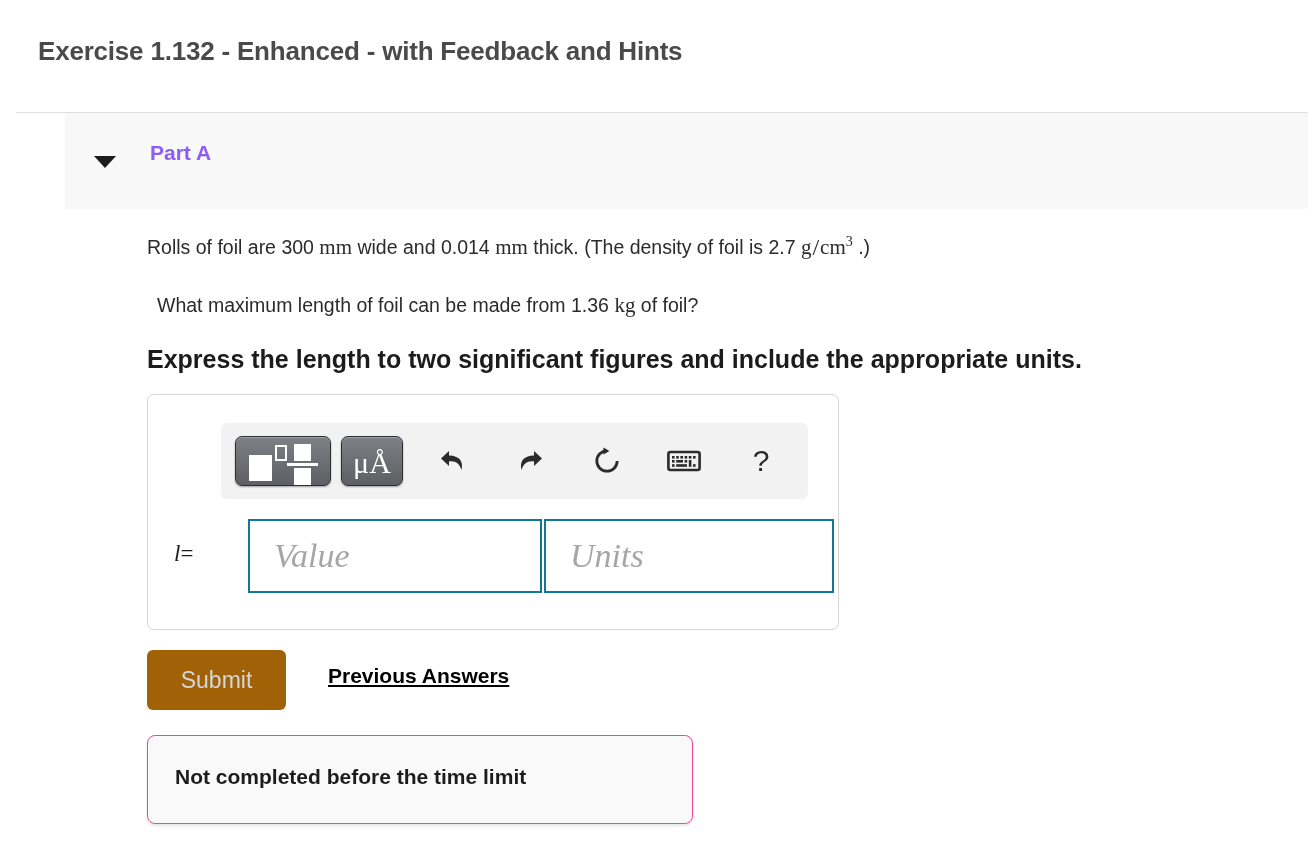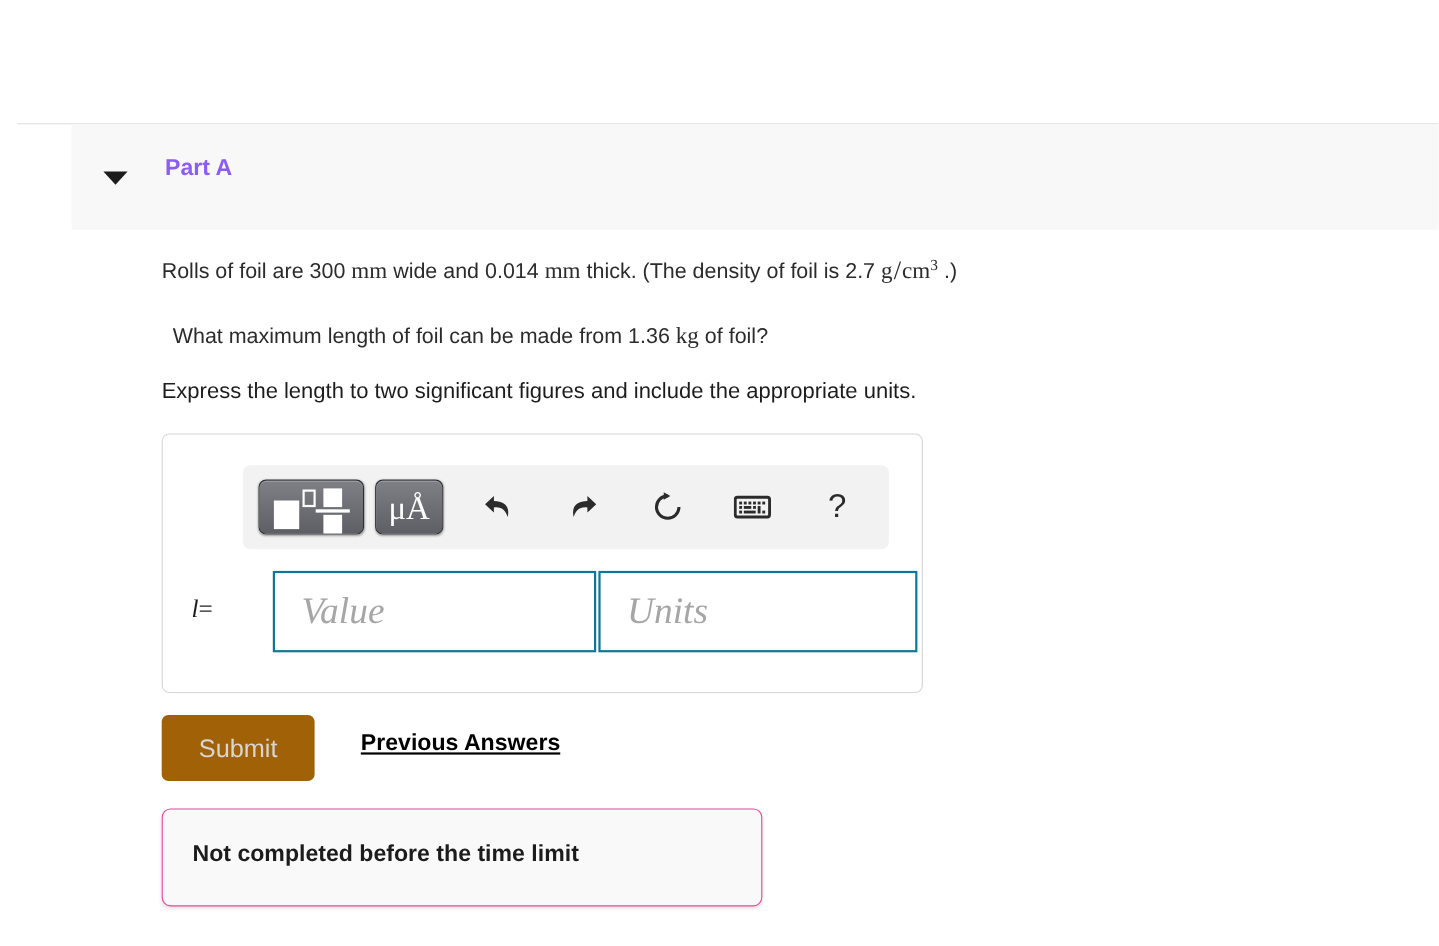--- a/index.html
+++ b/index.html
@@ -69,22 +69,22 @@
     left: 147px;
     font-size: 19.5px;
     color: #2b2b2b;
     white-space: nowrap;
   }
   #q-line-1 { top: 233px; }
   #q-line-2 { top: 293px; margin-left: 10px; }
   .q-instruction {
     position: absolute;
     left: 147px; top: 345px;
-    font-size: 20px;
-    font-weight: normal;
+    font-size: 25px;
+    font-weight: bold;
     color: #1c1c1c;
     white-space: nowrap;
   }
   .mathunit {
     font-family: "Liberation Serif", serif;
     font-size: 21px;
   }
   .mathunit .sup {
     font-size: 14px;
     vertical-align: super;
@@ -257,20 +257,21 @@
     font-weight: bold;
     color: #1c1c1c;
     white-space: nowrap;
   }
 </style>
 </head>
 <body>
 
 <div id="page">
 
+  <div class="exercise-title">Exercise 1.132 - Enhanced - with Feedback and Hints</div>
   <div class="top-rule"></div>
 
   <div class="part-band">
     <div class="part-toggle">
       <div class="caret"></div>
     </div>
     <div class="part-label">Part A</div>
   </div>
 
   <div class="q-line" id="q-line-1">

